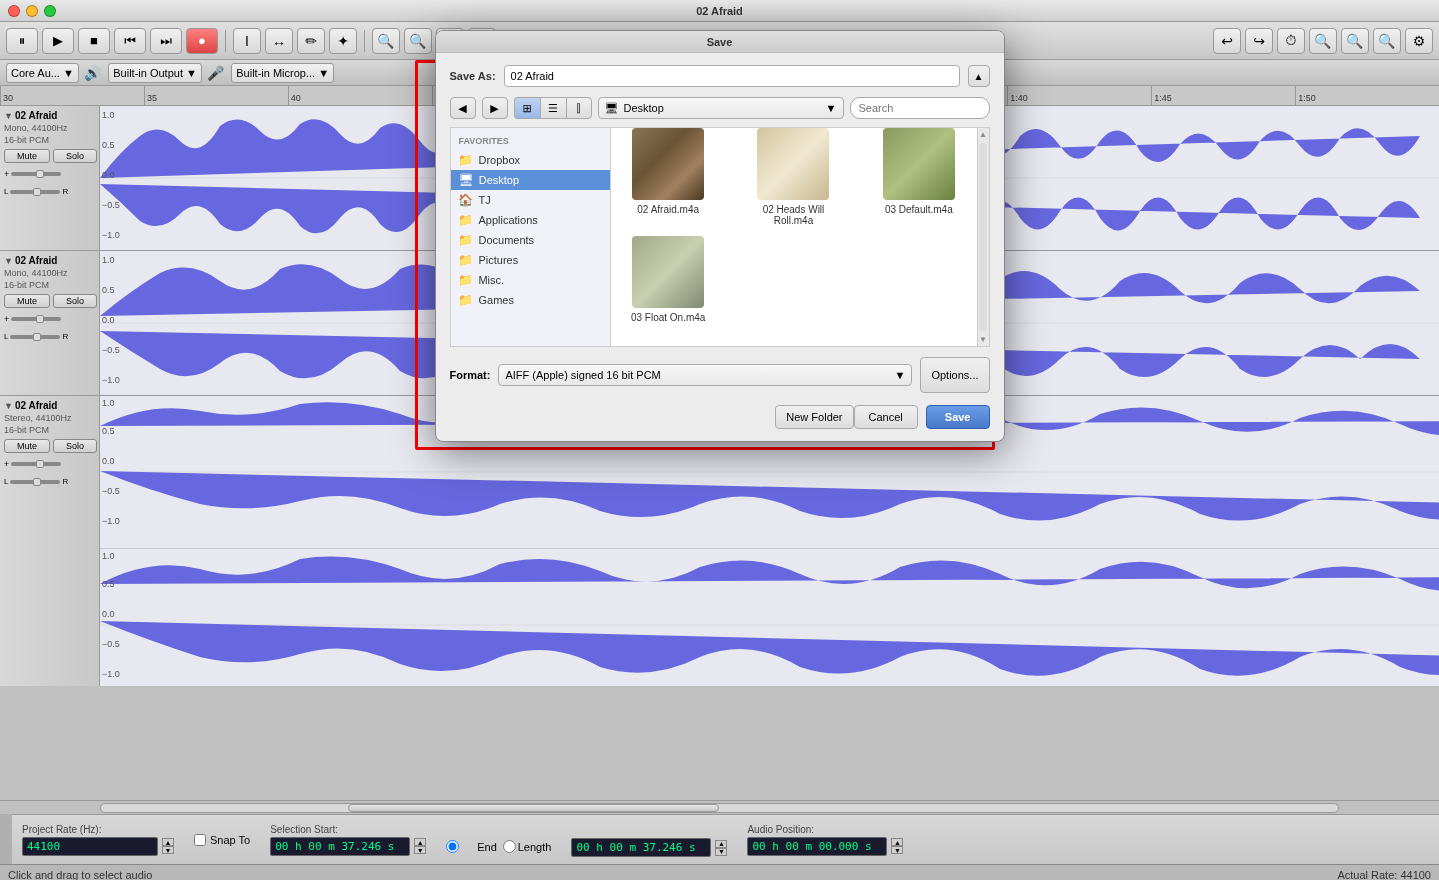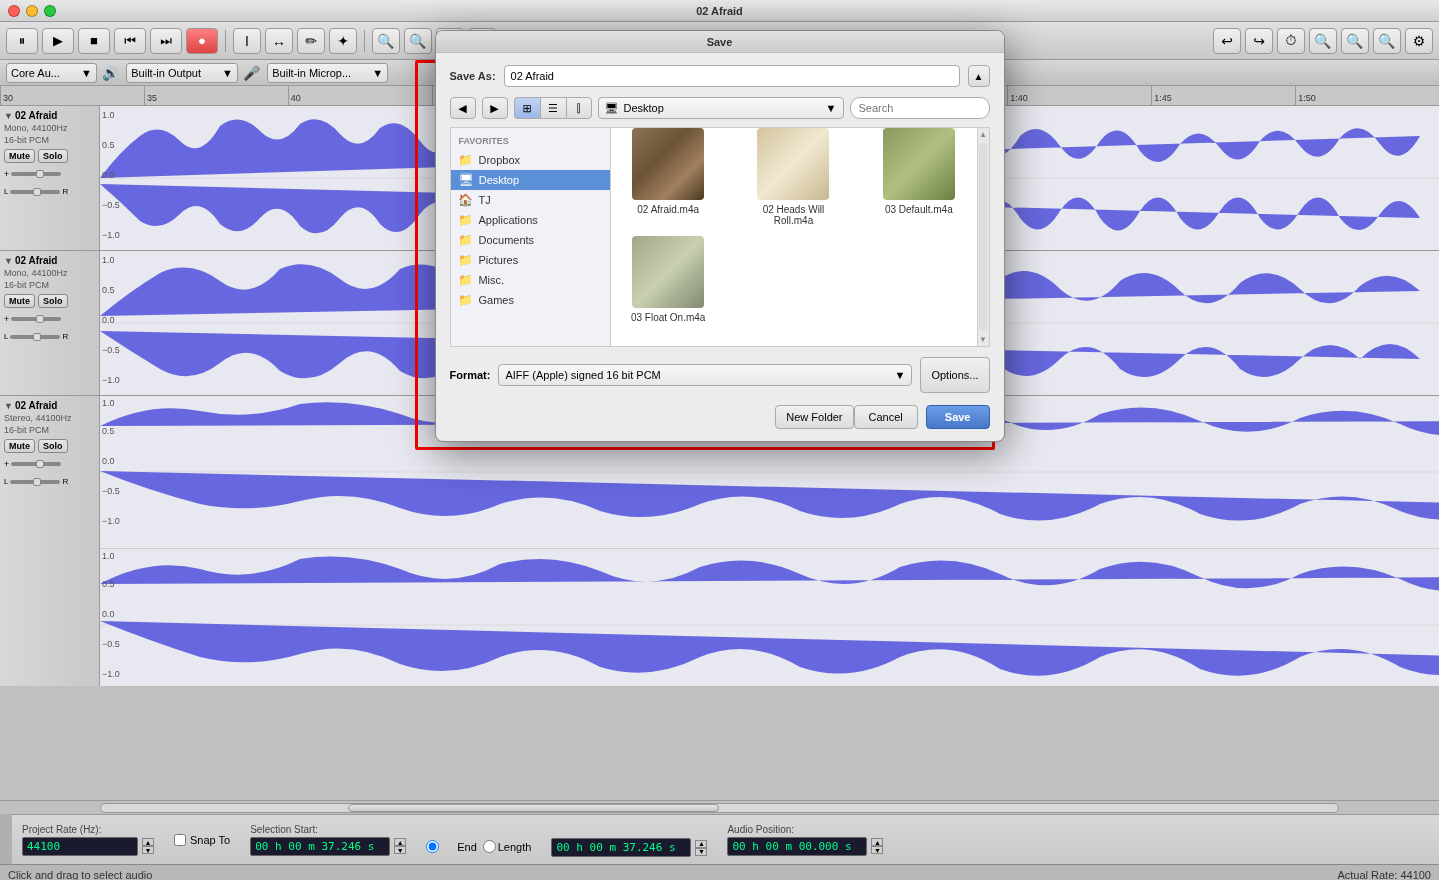--- a/index.html
+++ b/index.html
@@ -81,21 +81,21 @@
       border-bottom: 1px solid #999;
       font-size: 11px;
     }
     .device-select {
       background: linear-gradient(to bottom, #f0f0f0, #ddd);
       border: 1px solid #999;
       border-radius: 3px;
       padding: 1px 4px;
       font-size: 11px;
       height: 20px;
-      display: flex; align-items: center; gap: 21px;
+      display: flex; align-items: center; gap: 3px;
     }
 
     
     .timeline {
       background: #c8c8c8;
       height: 20px;
       display: flex;
       align-items: center;
       border-bottom: 1px solid #999;
       overflow: hidden;
@@ -147,23 +147,22 @@
       font-size: 10px;
       font-weight: bold;
     }
     .track-info { font-size: 9px; color: #555; }
     .track-btns { display: flex; gap: 3px; margin-top: 2px; }
     .track-btn-sm {
       background: linear-gradient(to bottom, #e8e8e8, #d0d0d0);
       border: 1px solid #888;
       border-radius: 3px;
       font-size: 9px;
-      padding: 1px 4px;
-      cursor: pointer;
-      font-weight: bold;
+      padding: 1px 12px;
+      cursor: pointer;
     }
     .gain-slider-area {
       display: flex;
       flex-direction: column;
       gap: 2px;
       margin-top: 4px;
     }
     .slider-row { display: flex; align-items: center; gap: 2px; font-size: 9px; }
     .mini-slider { width: 50px; height: 4px; background: #888; border-radius: 2px; position: relative; }
     .mini-slider-thumb { position: absolute; width: 8px; height: 8px; background: #ddd; border: 1px solid #888; border-radius: 2px; top: -2px; left: 50%; }
@@ -214,21 +213,21 @@
     .status-label { font-size: 10px; color: #444; }
     .status-value-row { display: flex; align-items: center; gap: 4px; }
     .status-input {
       background: #1a1a2e;
       color: #00ff88;
       font-family: monospace;
       font-size: 11px;
       padding: 2px 4px;
       border: 1px solid #666;
       border-radius: 2px;
-      width: 116px;
+      width: 136px;
     }
     .status-spin {
       display: flex;
       flex-direction: column;
     }
     .status-spin-btn {
       width: 12px; height: 8px;
       background: #d0d0d0;
       border: 1px solid #888;
       font-size: 7px;

